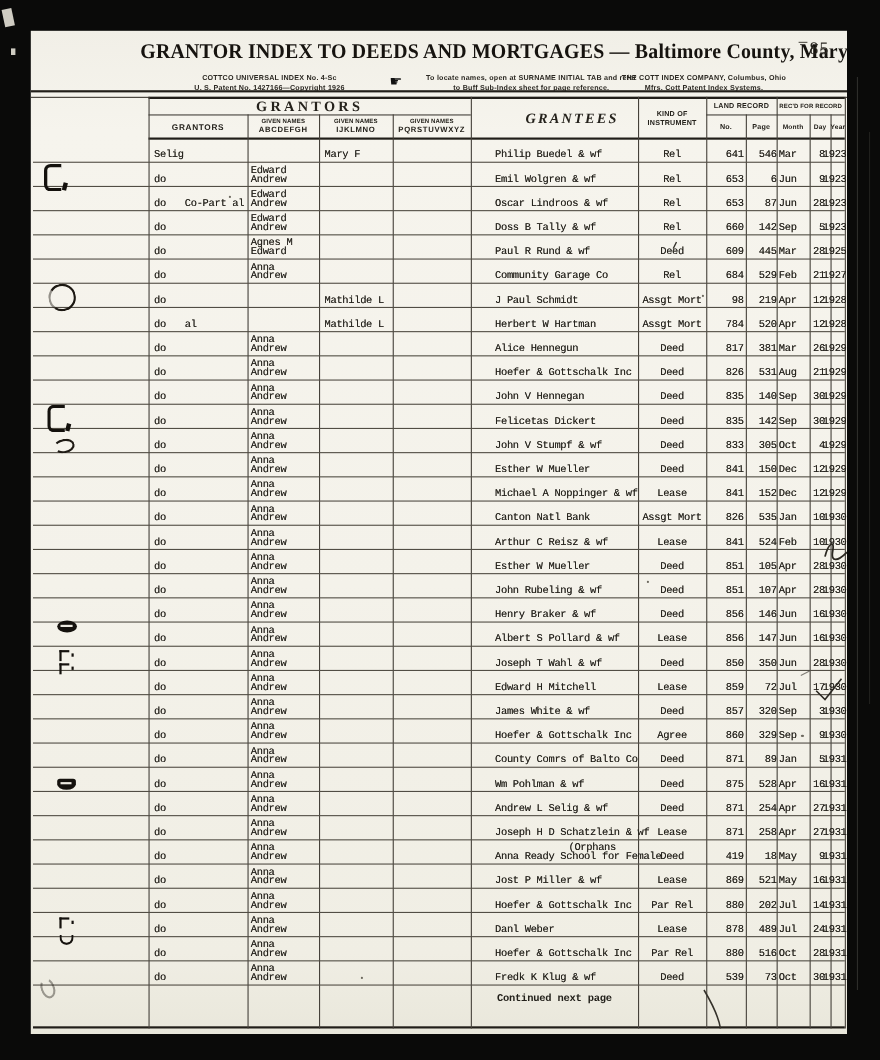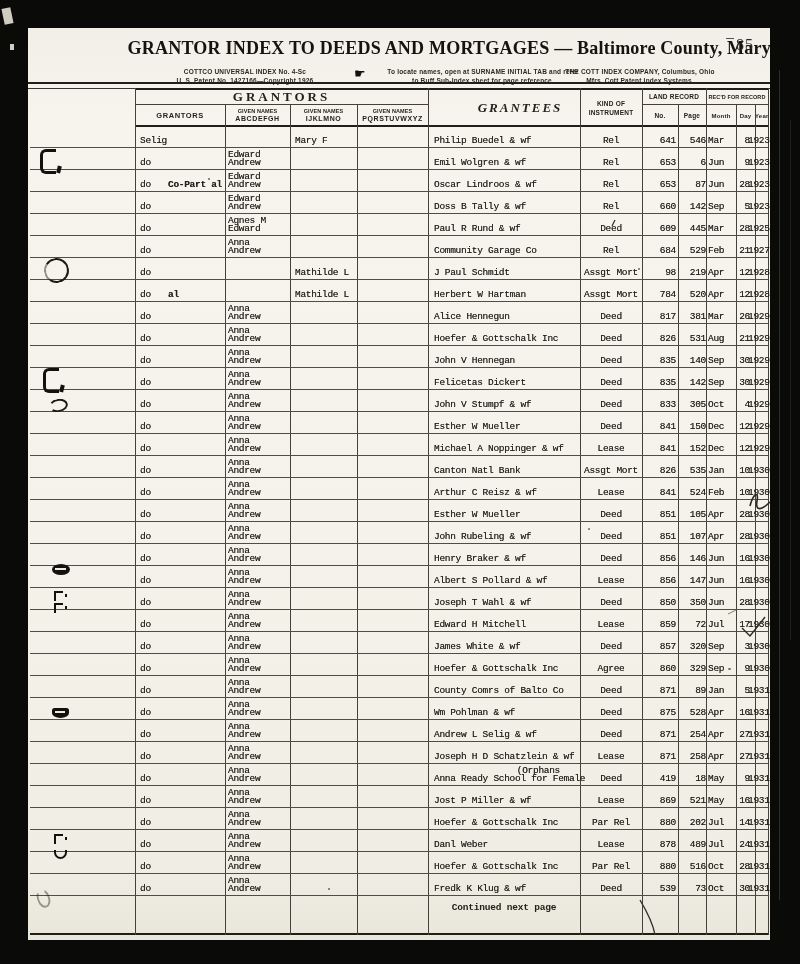--- a/index.html
+++ b/index.html
@@ -47,26 +47,26 @@
   .rows{position:absolute;left:2px;top:38px;width:738px;}
   .row{position:relative;height:22px;border-bottom:1px solid #514d44;box-sizing:border-box;}
   .c{
     position:absolute;bottom:1px;white-space:pre;
     font-family:"Liberation Mono","DejaVu Sans Mono",monospace;
     font-size:9.5px;color:#23211b;letter-spacing:-.3px;
     text-shadow:0 0 .5px rgba(35,31,25,.65);
   }
   .ctop{bottom:auto;top:1px;}
   .f-surname{left:110px;}
-  .f-note{left:138px;font-weight:bold;}
+  .f-note{left:138px;}
   .f-giventop{left:198px;}
   .f-given{left:198px;}
   .f-givenm{left:265px;}
   .f-granteepre{right:208px;bottom:auto;top:1px;}
-  .f-grantee{left:404px;}
+  .f-grantee{left:420px;}
   .f-instr{left:550px;width:62px;text-align:center;margin-top:16px;}
   .f-no{left:610px;width:36px;text-align:right;}
   .f-pg{left:650px;width:26px;text-align:right;}
   .f-mon{left:678px;}
   .f-day{left:698px;width:22px;text-align:right;}
   .f-yr{left:718px;}
   .continued{
     position:absolute;left:400px;top:814px;width:152px;text-align:center;
     font-family:"Liberation Mono","DejaVu Sans Mono",monospace;font-size:9.5px;font-weight:bold;
     color:#23211b;letter-spacing:-.2px;

